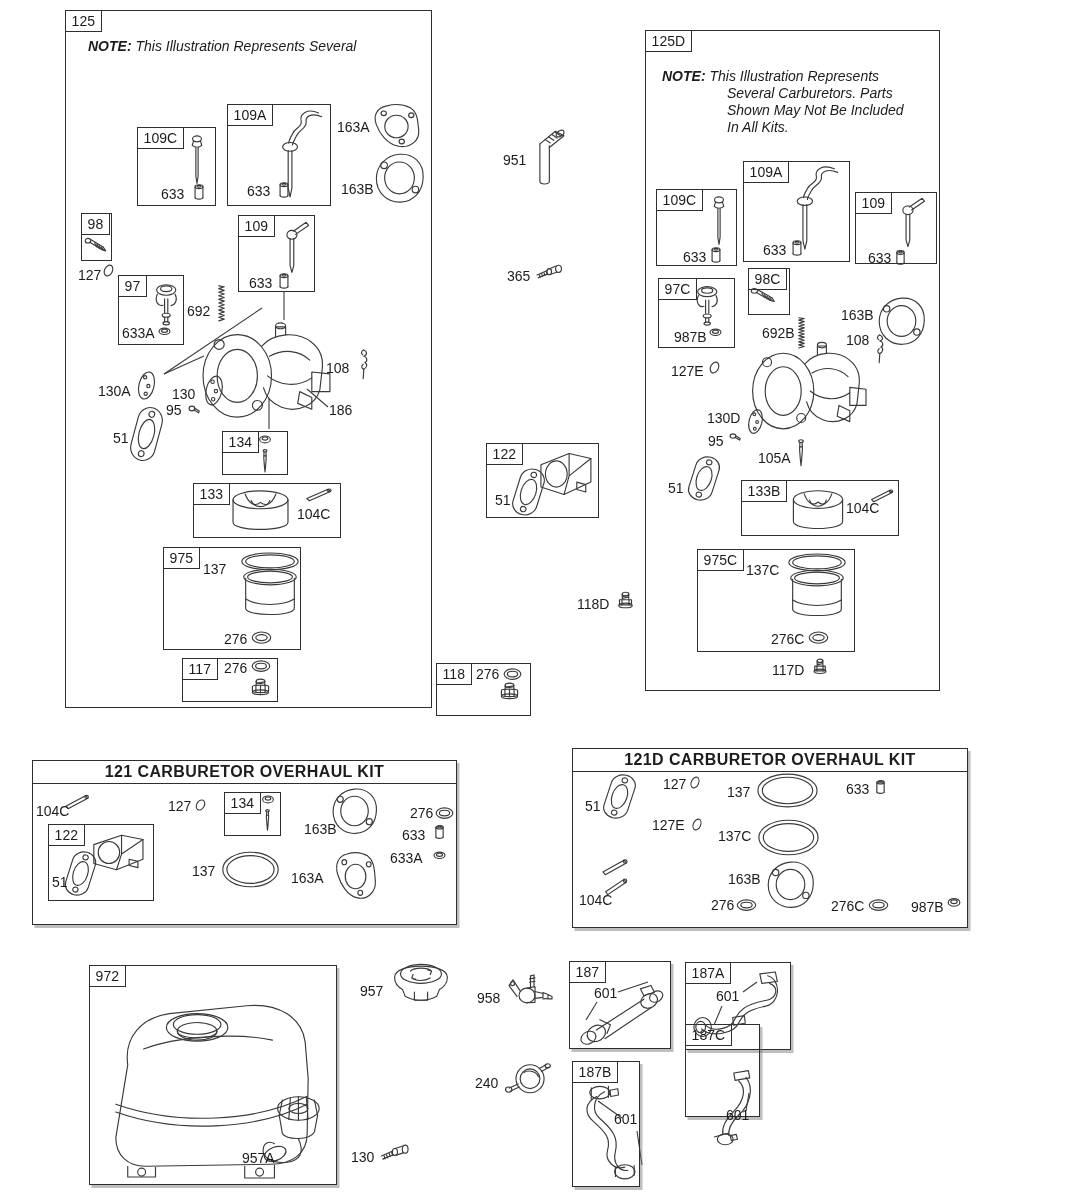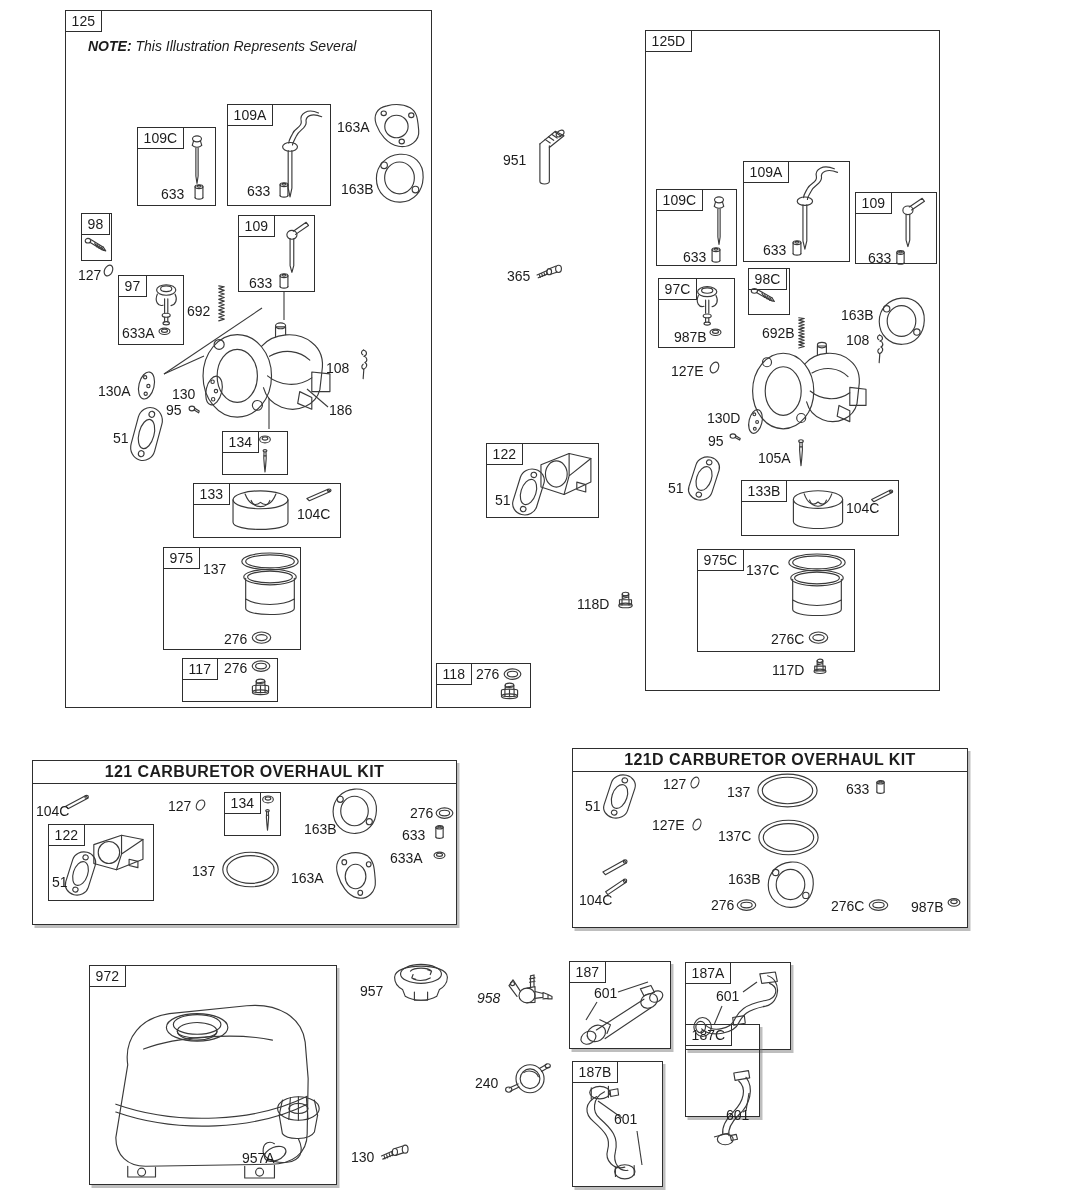--- a/index.html
+++ b/index.html
@@ -41,20 +41,29 @@
       <line x1="637" y1="1131" x2="642" y2="1165"></line>
       <line x1="746" y1="1111" x2="749" y2="1093"></line>
       <line x1="729" y1="1133" x2="714" y2="1137"></line>
     </svg>
 
   <div class="note" id="note-125" style="left:88px;top:38px;">
     <span class="note-tag">NOTE:</span>
     <span>This Illustration Represents Several</span>
   </div>
 
+  <div class="note" id="note-125d" style="left:662px;top:68px;">
+    <span class="note-tag">NOTE:</span>
+    <span>This Illustration Represents</span>
+    <div class="note-rest">
+      <div>Several Carburetors. Parts</div>
+      <div>Shown May Not Be Included</div>
+      <div>In All Kits.</div>
+    </div>
+  </div>
 <div class="box" style="left: 65px; top: 10px; width: 367px; height: 698px;">
       <span class="tab">125</span>
     </div>
     <div class="box" style="left: 137px; top: 127px; width: 79px; height: 79px;">
       <span class="tab">109C</span>
     </div>
     <div class="box" style="left: 227px; top: 104px; width: 104px; height: 102px;">
       <span class="tab">109A</span>
     </div>
     <div class="box" style="left: 81px; top: 213px; width: 31px; height: 48px;">
@@ -74,21 +83,21 @@
     </div>
     <div class="box" style="left: 163px; top: 547px; width: 138px; height: 103px;">
       <span class="tab">975</span>
     </div>
     <div class="box" style="left: 182px; top: 658px; width: 96px; height: 44px;">
       <span class="tab">117</span>
     </div>
     <div class="box" style="left: 486px; top: 443px; width: 113px; height: 75px;">
       <span class="tab">122</span>
     </div>
-    <div class="box" style="left: 436px; top: 663px; width: 95px; height: 45px;">
+    <div class="box" style="left: 436px; top: 663px; width: 95px; height: 53px;">
       <span class="tab">118</span>
     </div>
     <div class="box" style="left: 645px; top: 30px; width: 295px; height: 661px;">
       <span class="tab">125D</span>
     </div>
     <div class="box" style="left: 656px; top: 189px; width: 81px; height: 77px;">
       <span class="tab">109C</span>
     </div>
     <div class="box" style="left: 743px; top: 161px; width: 107px; height: 101px;">
       <span class="tab">109A</span>
@@ -122,21 +131,21 @@
     </div>
     <div class="box shadow" style="left: 89px; top: 965px; width: 248px; height: 220px;">
       <span class="tab">972</span>
     </div>
     <div class="box shadow" style="left: 569px; top: 961px; width: 102px; height: 88px;">
       <span class="tab">187</span>
     </div>
     <div class="box shadow" style="left: 685px; top: 962px; width: 106px; height: 88px;">
       <span class="tab">187A</span>
     </div>
-    <div class="box shadow" style="left: 572px; top: 1061px; width: 91px; height: 126px;">
+    <div class="box shadow" style="left: 572px; top: 1061px; width: 68px; height: 126px;">
       <span class="tab">187B</span>
     </div>
     <div class="box shadow" style="left: 685px; top: 1024px; width: 75px; height: 93px;">
       <span class="tab">187C</span>
     </div>
     <div class="icon" style="left: 183px; top: 134px; width: 28px; height: 54px;">
       <svg viewBox="0 0 100 180" preserveAspectRatio="none">
         <ellipse cx="50" cy="16" rx="16" ry="10"></ellipse>
         <path d="M38,22 L33,38 M62,22 L67,38 M33,38 C42,46 58,46 67,38"></path>
         <path d="M46,46 L46,140 M54,46 L54,140 M46,140 L50,165 L54,140"></path>
@@ -904,20 +913,20 @@
     <div class="callout" style="left: 846px; top: 782px;">633</div>
     <div class="callout" style="left: 652px; top: 818px;">127E</div>
     <div class="callout" style="left: 718px; top: 829px;">137C</div>
     <div class="callout" style="left: 579px; top: 893px;">104C</div>
     <div class="callout" style="left: 728px; top: 872px;">163B</div>
     <div class="callout" style="left: 711px; top: 898px;">276</div>
     <div class="callout" style="left: 831px; top: 899px;">276C</div>
     <div class="callout" style="left: 911px; top: 900px;">987B</div>
     <div class="callout" style="left: 242px; top: 1130px; margin-top: 21px;">957A</div>
     <div class="callout" style="left: 360px; top: 984px;">957</div>
-    <div class="callout" style="left: 477px; top: 991px; font-style: italic;">958</div>
+    <div class="callout" style="left: 477px; top: 991px;">958</div>
     <div class="callout" style="left: 475px; top: 1076px;">240</div>
     <div class="callout" style="left: 351px; top: 1150px;">130</div>
     <div class="callout" style="left: 594px; top: 986px;">601</div>
     <div class="callout" style="left: 716px; top: 989px;">601</div>
     <div class="callout" style="left: 614px; top: 1112px;">601</div>
     <div class="callout" style="left: 726px; top: 1108px;">601</div>
   </div>
 
 </body></html>

